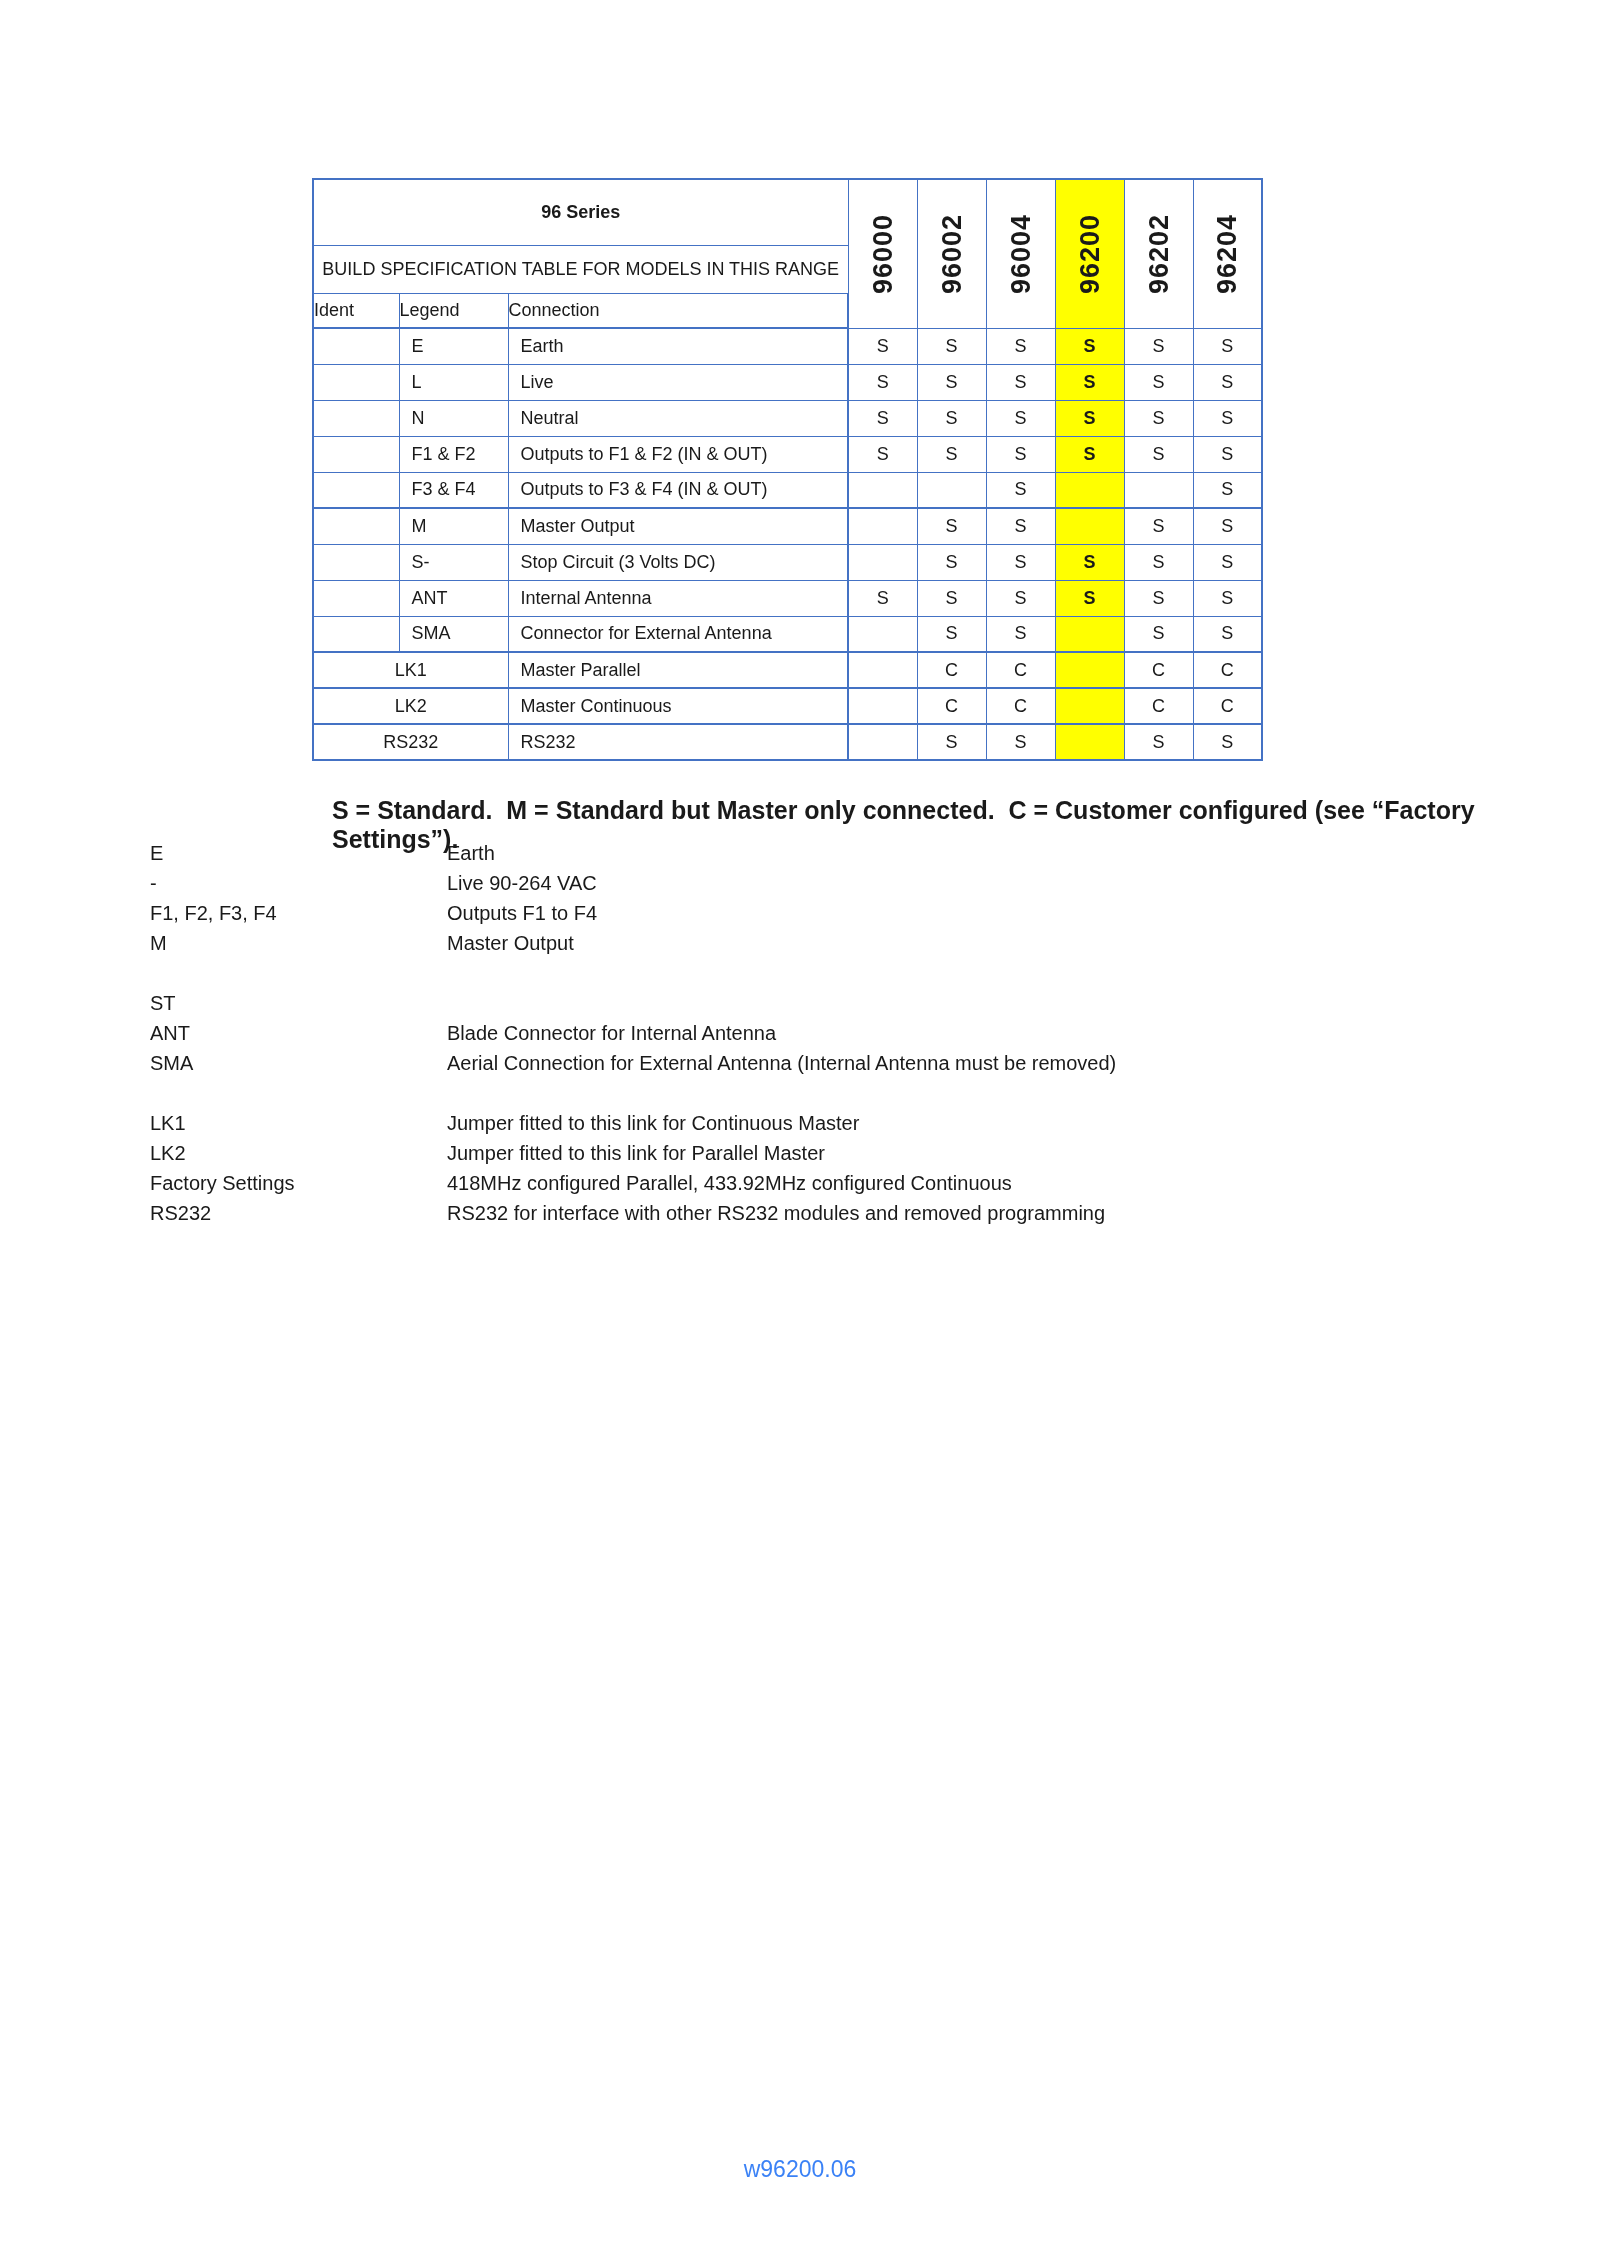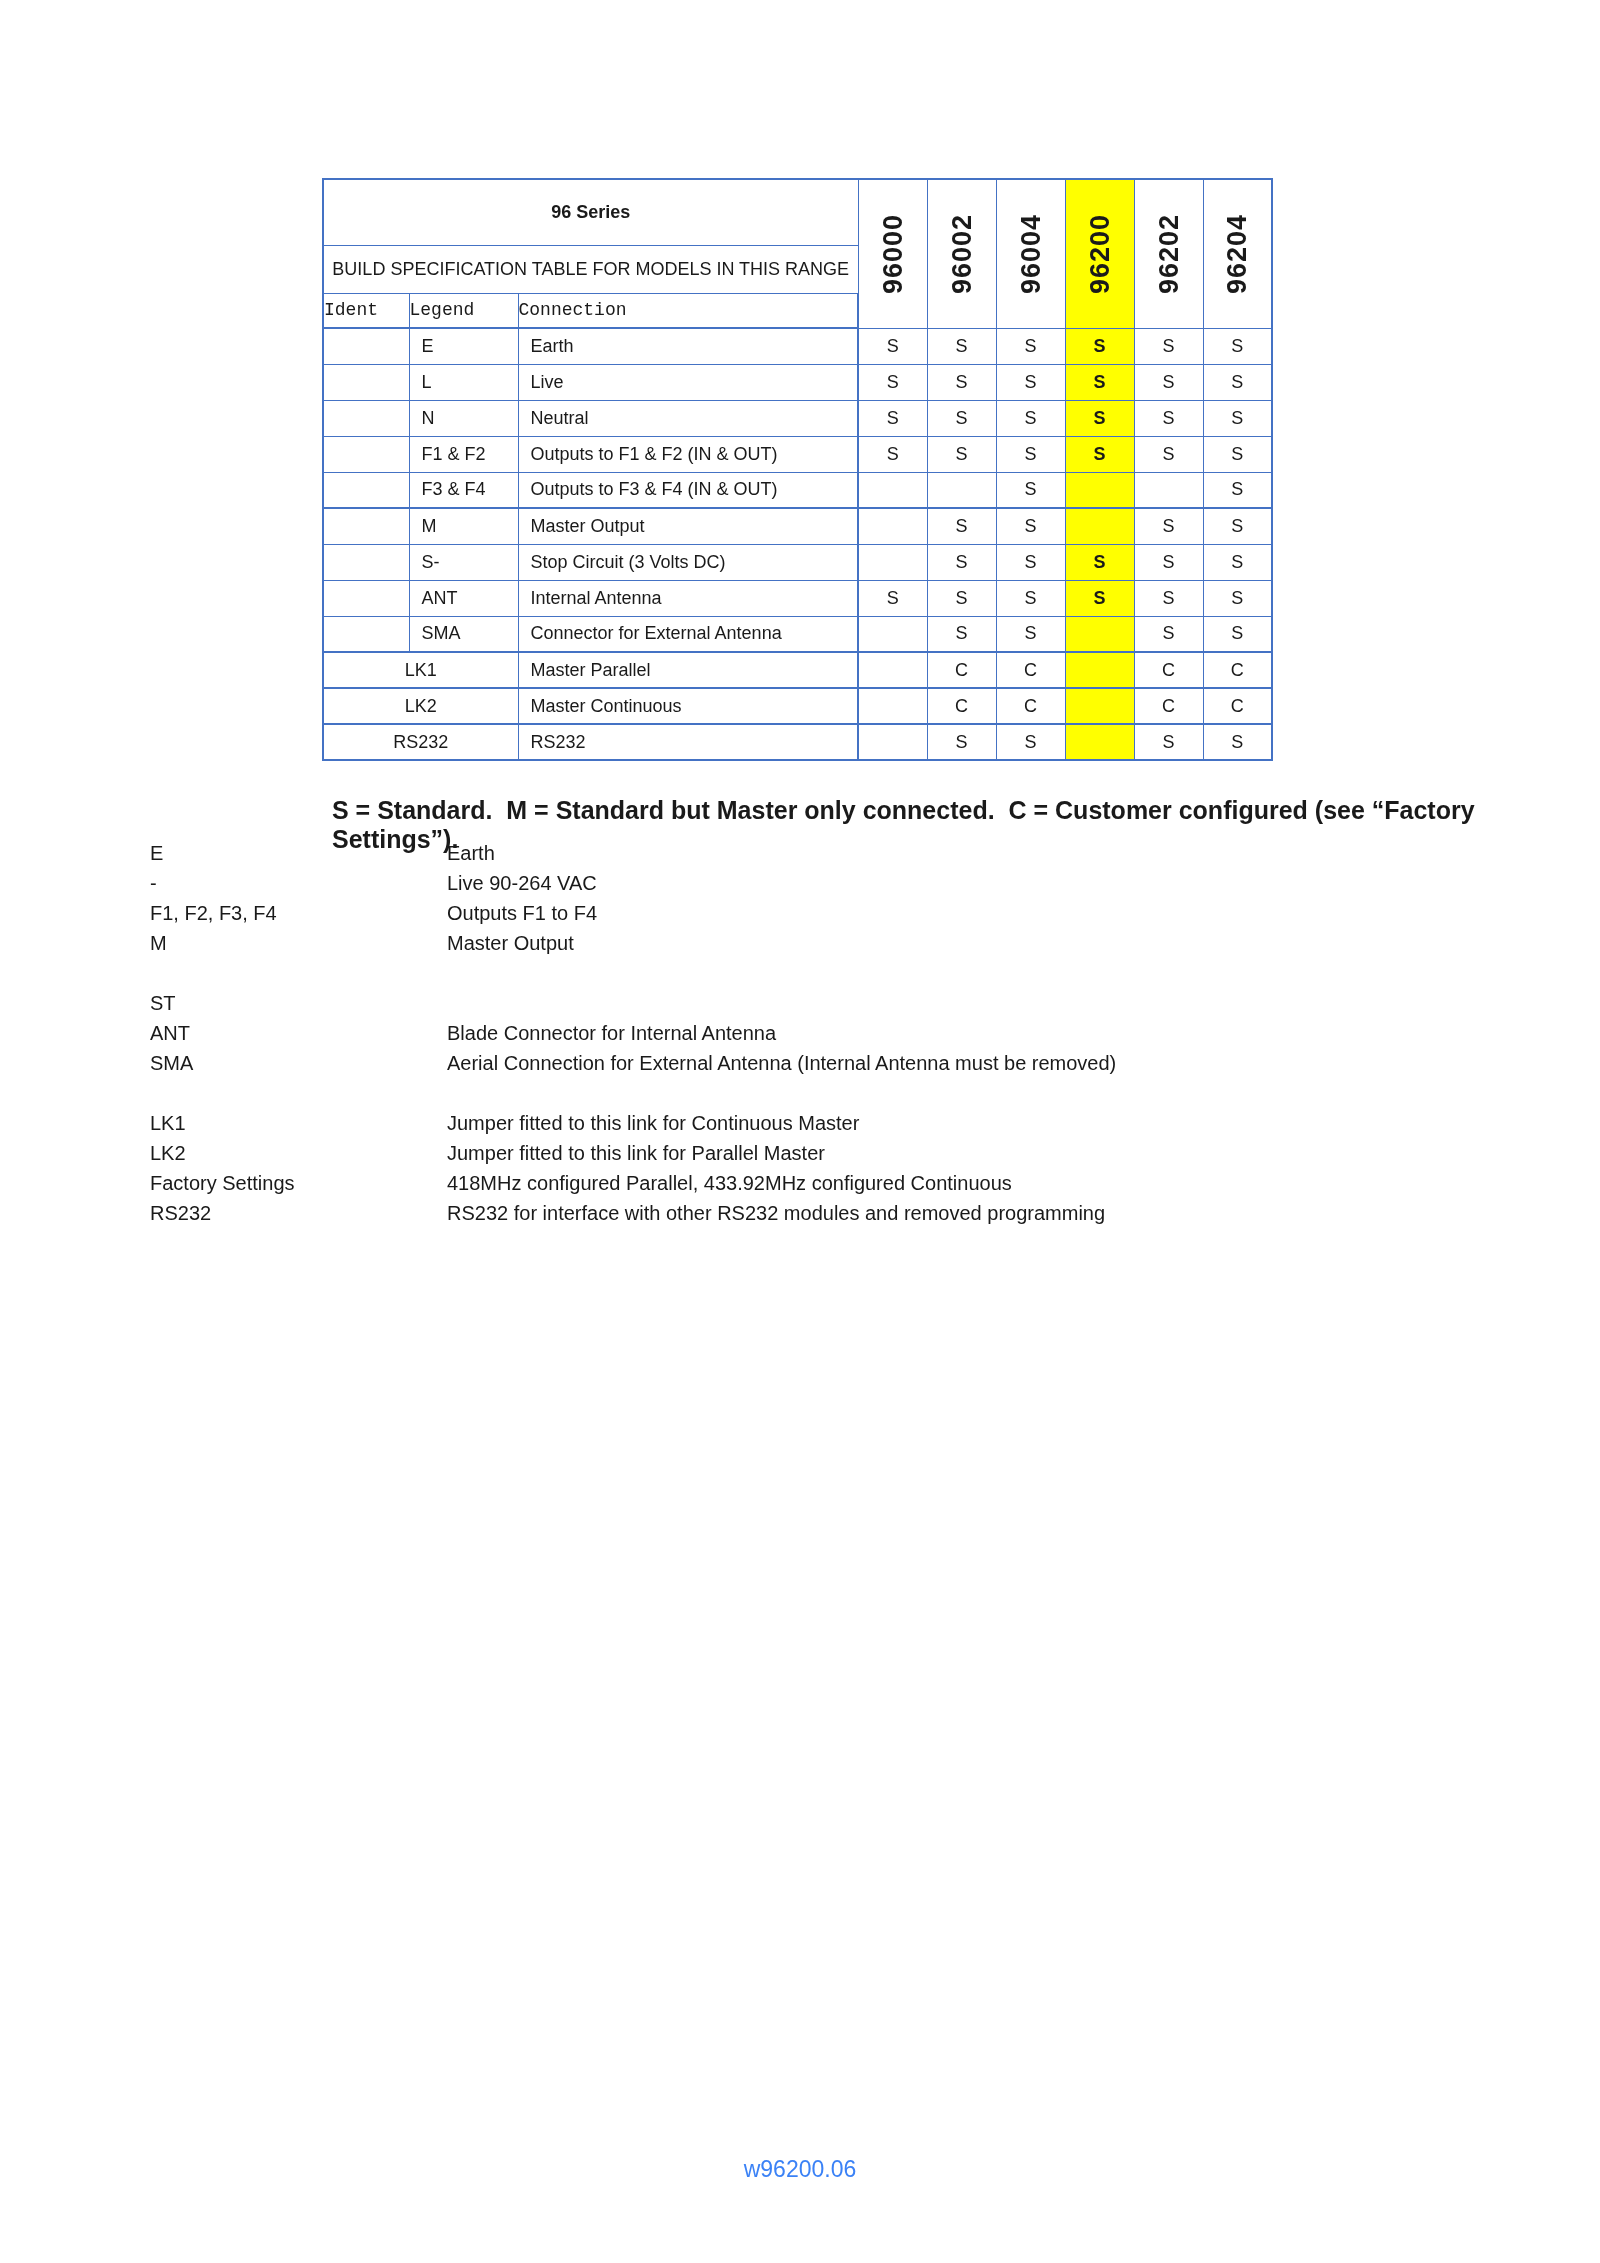--- a/index.html
+++ b/index.html
@@ -10,21 +10,21 @@
   .page{
     position:relative;
     width:1600px;height:2263px;
     background:#ffffff;
     font-family:"Liberation Sans", sans-serif;
     color:var(--ink);
     overflow:hidden;
   }
 
   
-  .spec-table-wrap{position:absolute;left:322px;top:178px;}
+  .spec-table-wrap{position:absolute;left:312px;top:178px;}
   table.spec{
     border-collapse:collapse;
     table-layout:fixed;
     width:949px;
     border:2px solid var(--blue);
     background:#fff;
   }
   table.spec td{
     border:1px solid var(--blue);
     vertical-align:middle;
@@ -46,21 +46,21 @@
   td.subtitle-cell{
     font-size:19px;
     padding-left:8px;
     text-align:center;
   }
   td.colhead{
     font-size:19px;
     padding-left:12px;
   }
   td.colhead.conn-b, td.subtitle-cell, td.title-cell{border-right:2px solid var(--blue);}
-  tr.colhead-row td{border-bottom:2px solid var(--blue);font-family:Liberation Mono, monospace;}
+  tr.colhead-row td{border-bottom:2px solid var(--blue);}
 
   td.model-head{
     position:relative;
     border-bottom:2px solid var(--blue);
   }
   .vert{
     position:absolute;top:50%;left:50%;
     transform:translate(-50%,-50%) rotate(-90deg);
     white-space:nowrap;
     font-size:27px;

